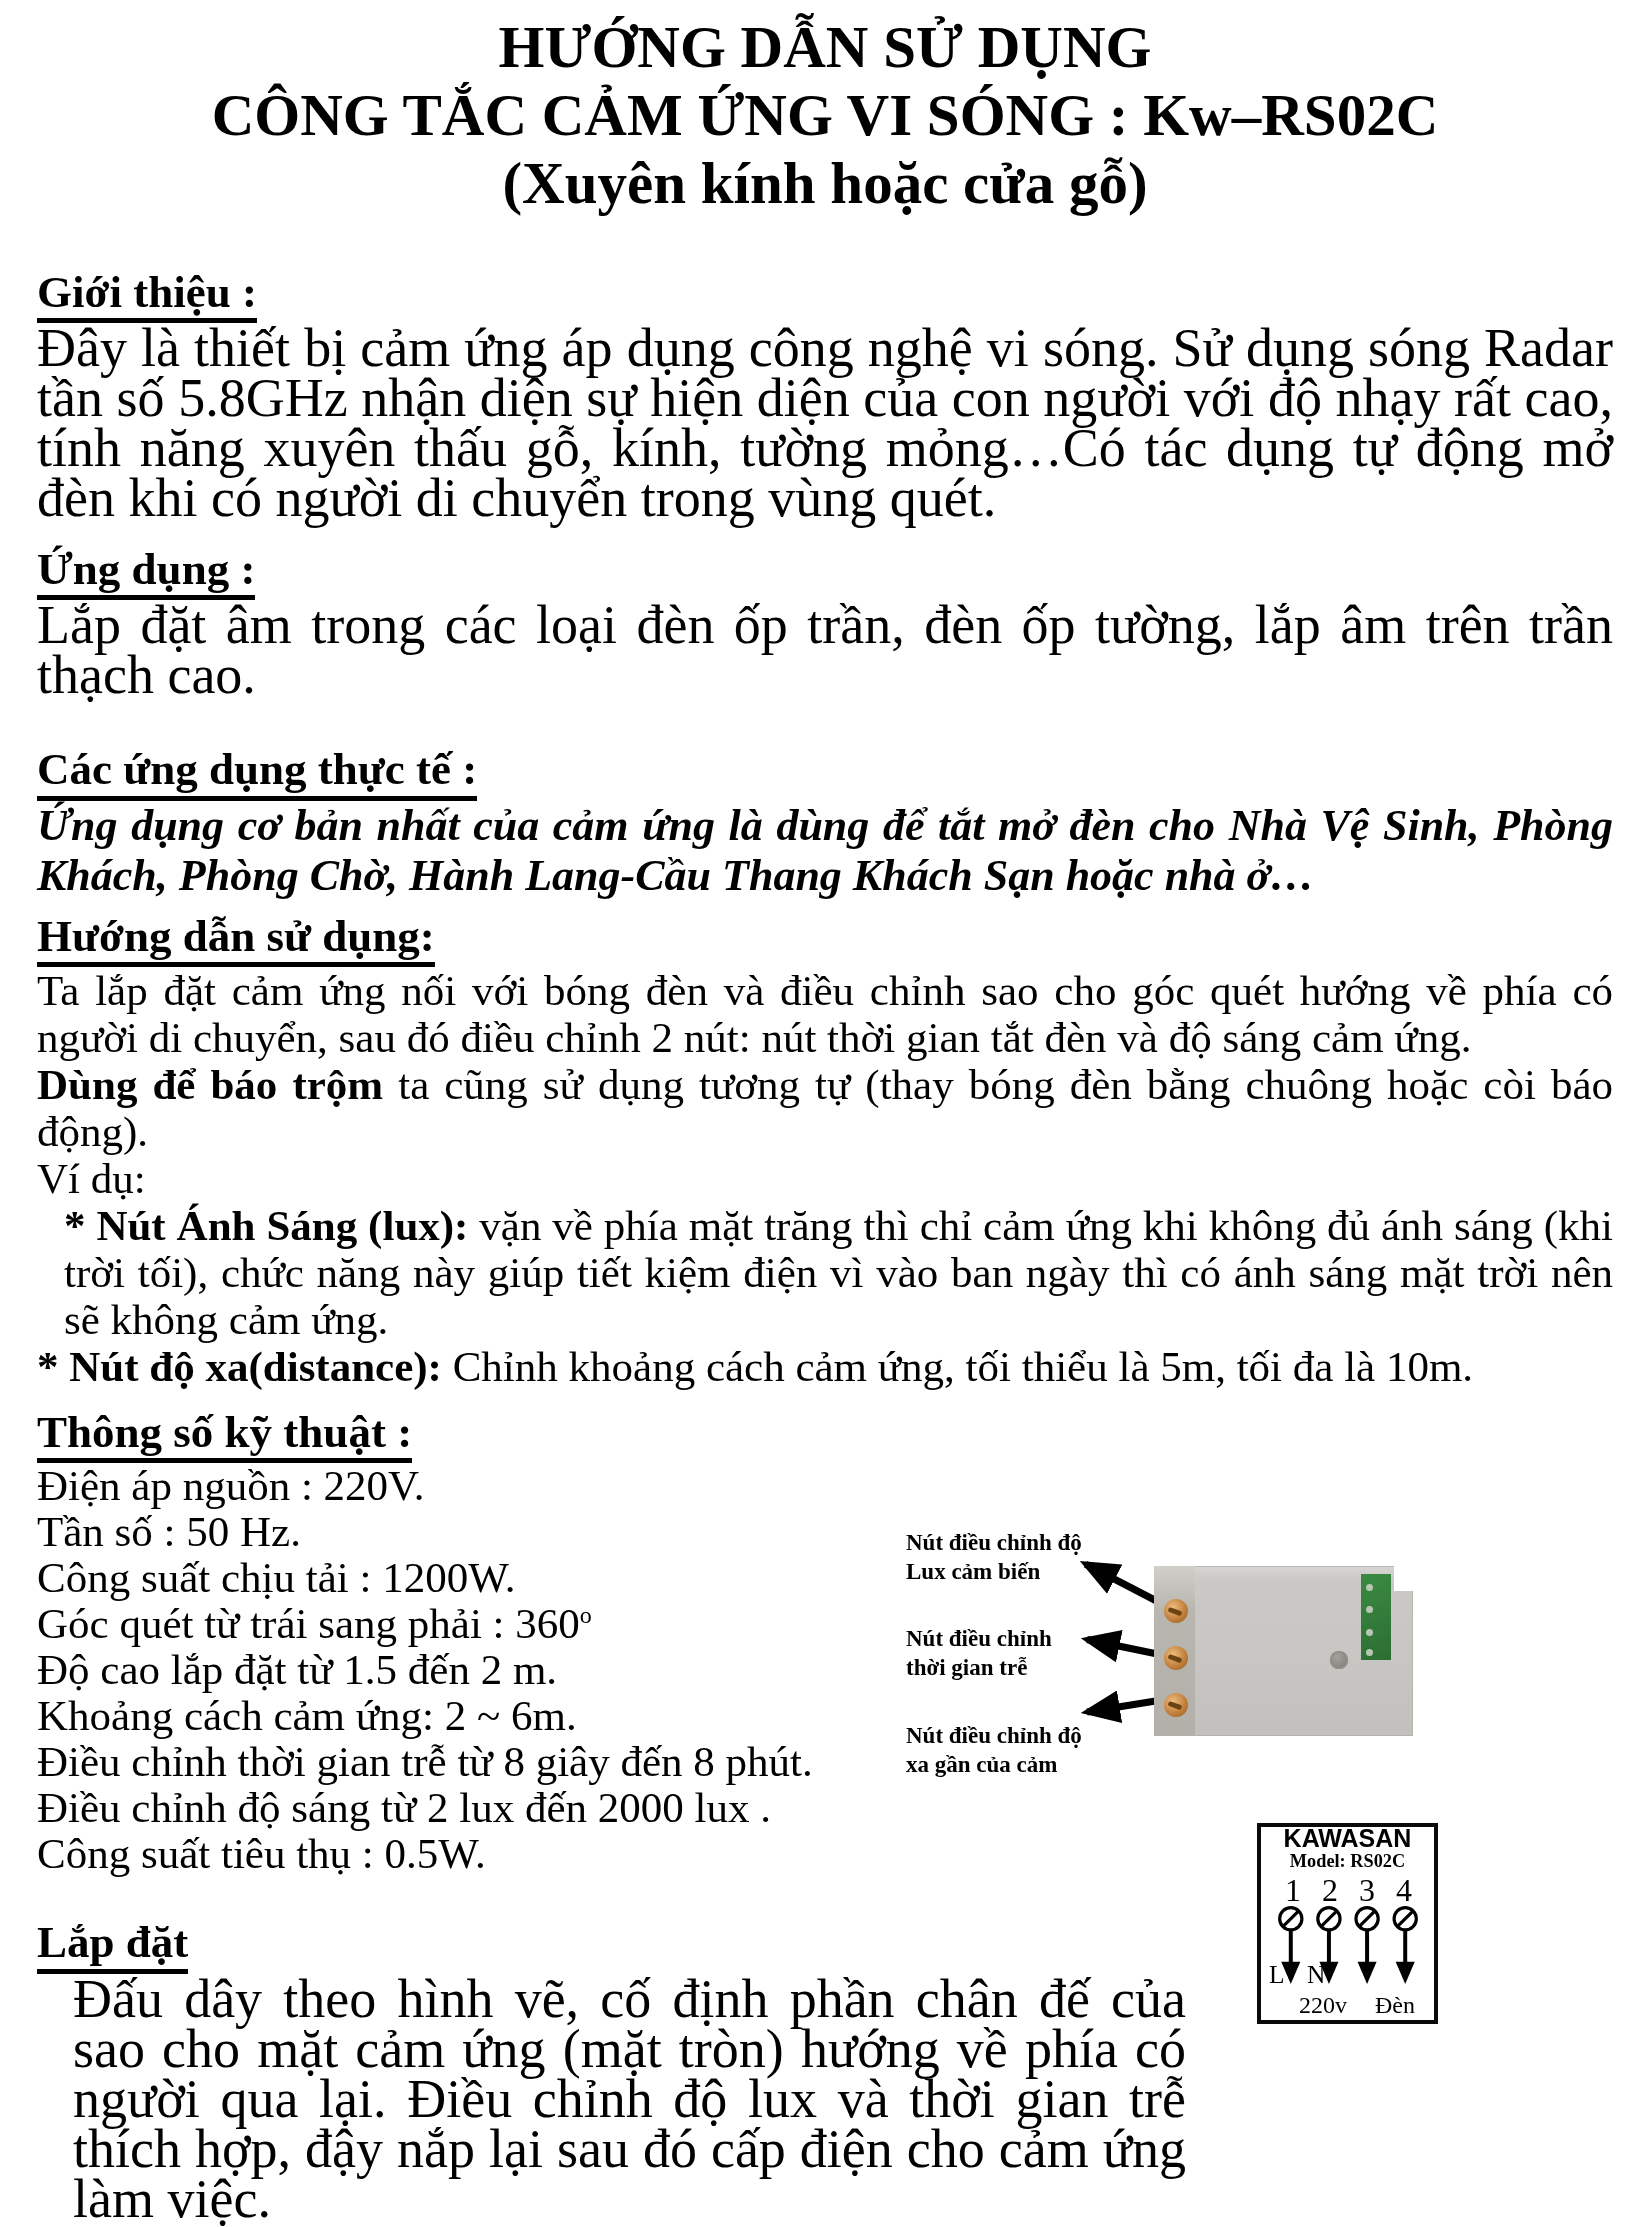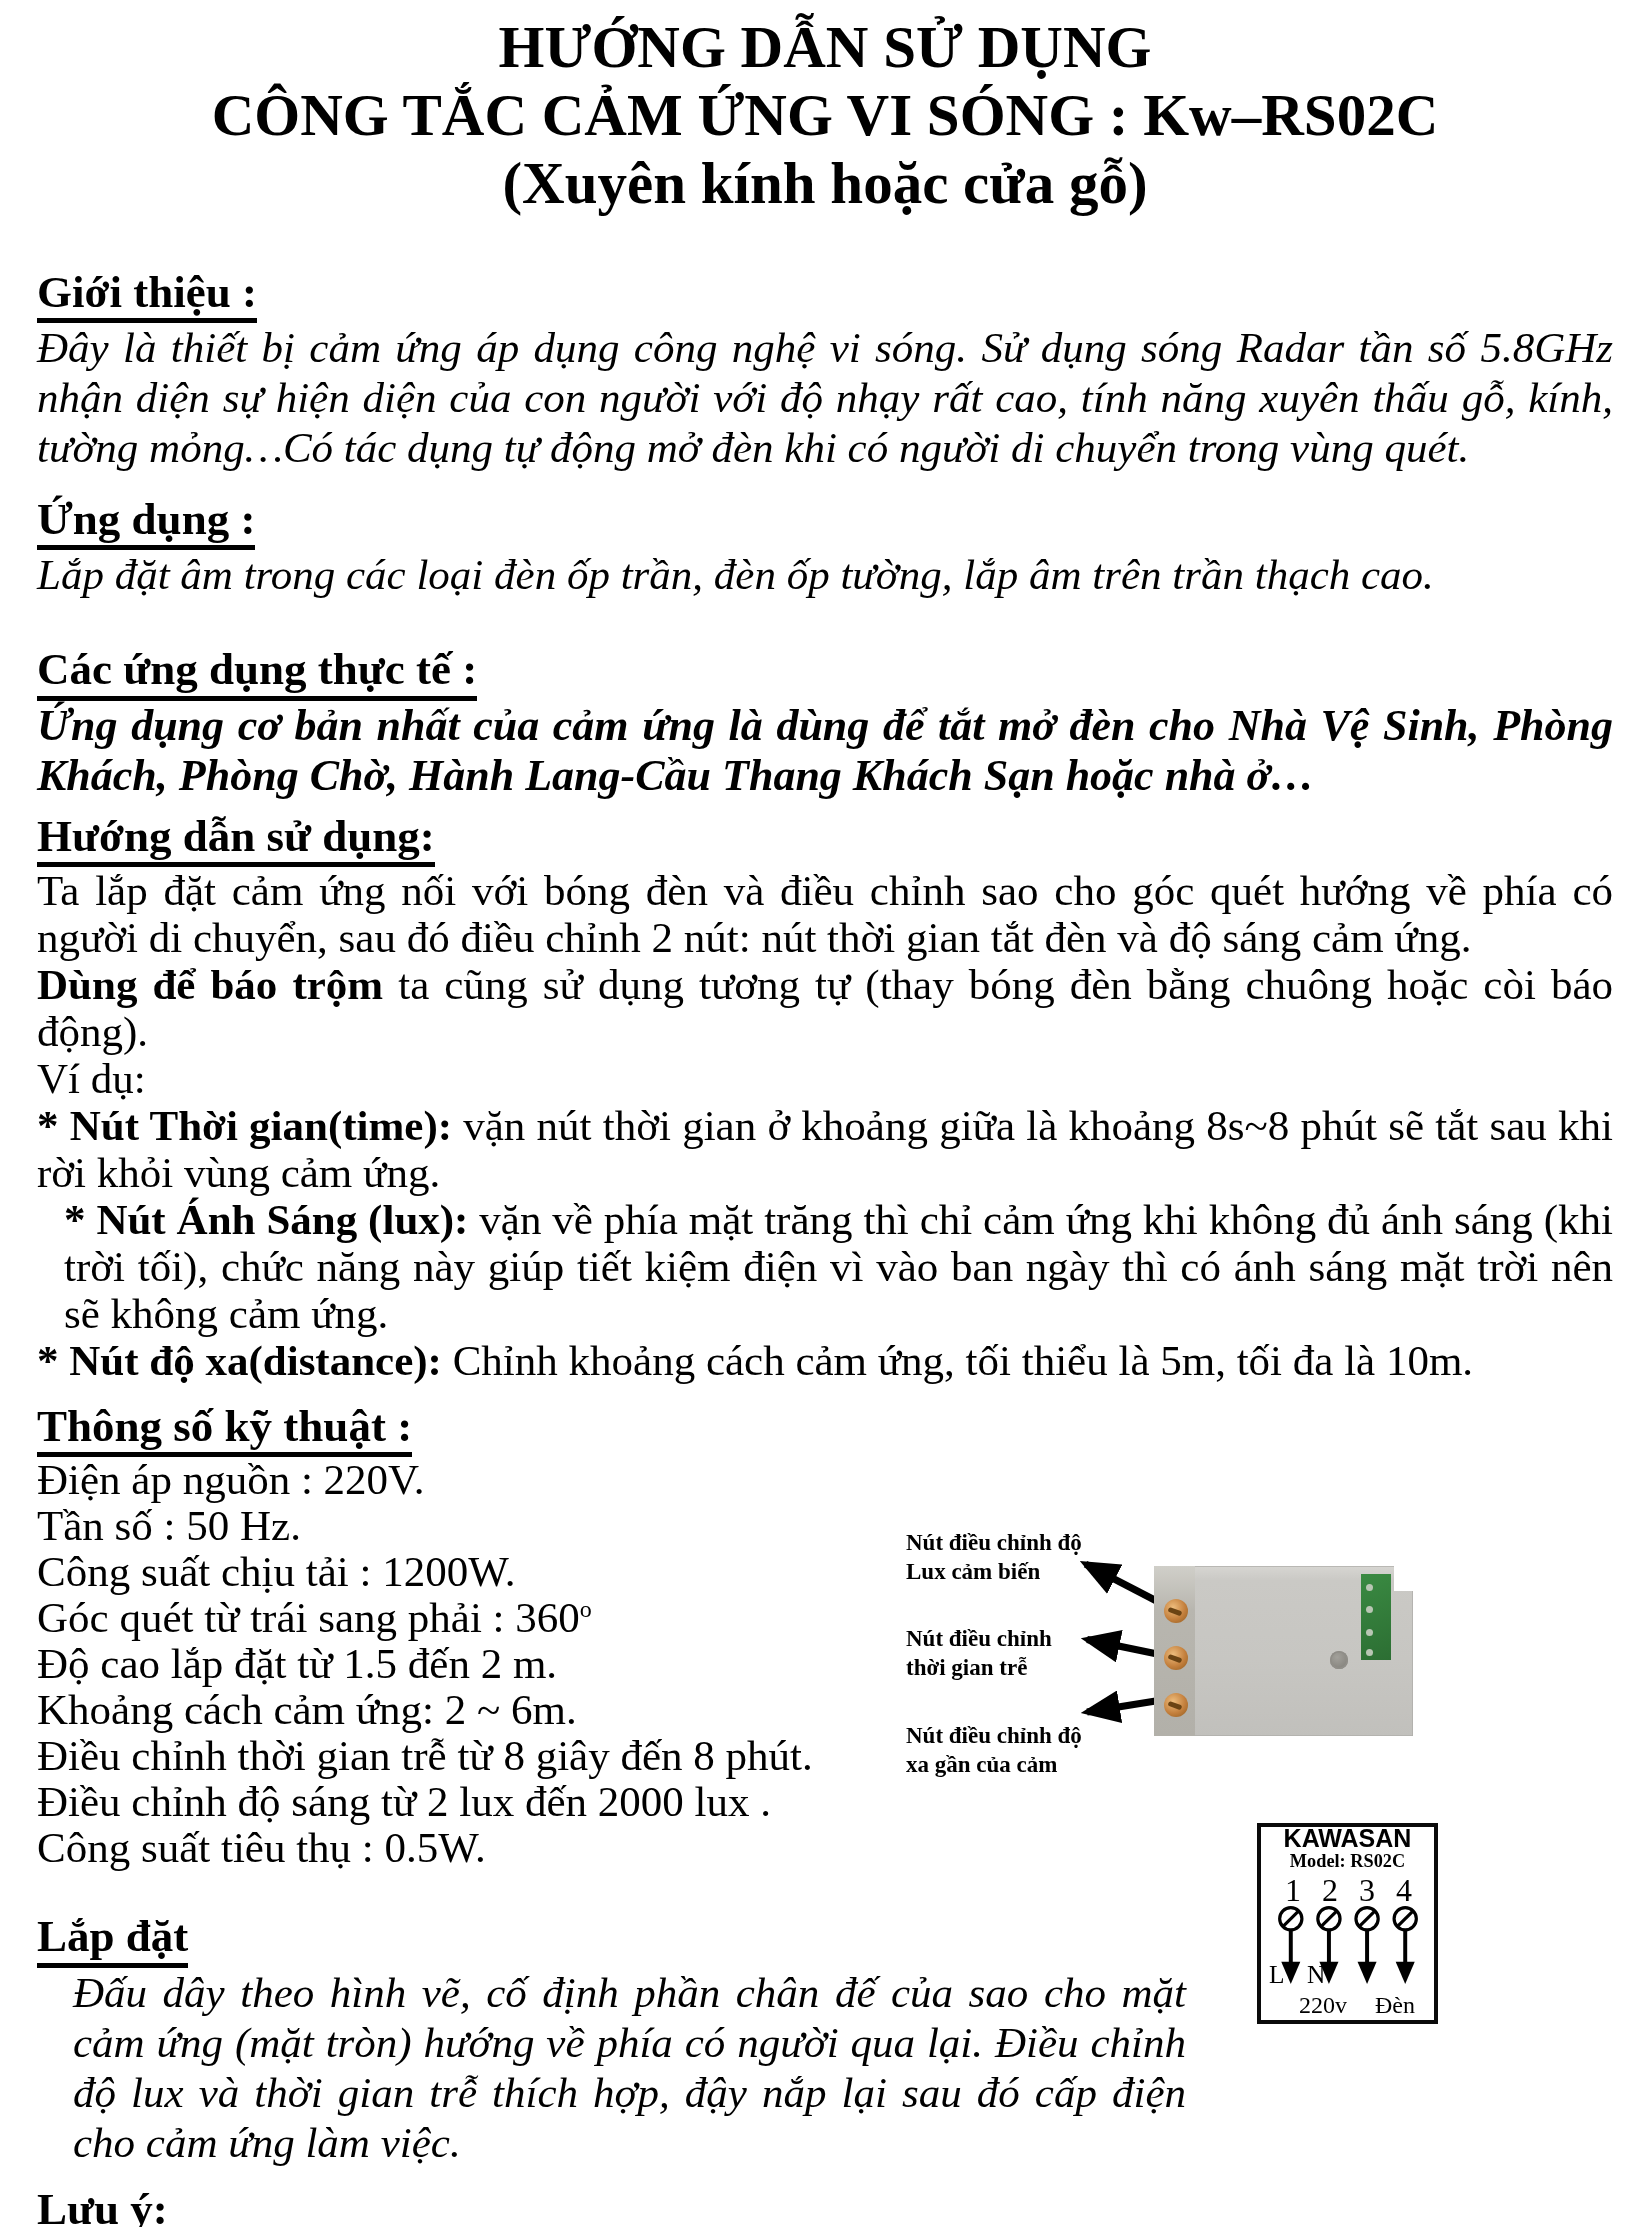--- a/index.html
+++ b/index.html
@@ -16,21 +16,21 @@
   .heading .u { display:inline-block; border-bottom:5.6px solid #000; padding-bottom:2.4px; }
 
   .mt-gioithieu { margin-top:51px; }
   .mt-ungdung   { margin-top:22px; }
   .mt-thucte    { margin-top:45px; }
   .mt-huongdan  { margin-top:11px; }
   .mt-thongso   { margin-top:17.5px; }
   .mt-lapdat    { margin-top:41px; }
   .mt-luuy      { margin-top:17.5px; }
 
-  .body-text { font-size:43px; line-height:50px; text-align:justify; margin:0;font-style:italic; }
+  .body-text { font-size:54px; line-height:50px; text-align:justify; margin:0; }
   .bold-italic { font-weight:bold; font-style:italic; font-size:44px; }
   .hd p { font-size:43px; line-height:47px; text-align:justify; margin:0; }
   .lead-bold { font-weight:bold; }
   .bullet-indent { padding-left:27px; }
 
   .specs p { font-size:43px; line-height:46px; margin:0; max-width:842px; }
   .specs sup { font-size:24px; line-height:0; }
 
   .lapdat-para { max-width:1113px;margin-left:36px; }
 
@@ -95,21 +95,20 @@
     <p class="body-text">Lắp đặt âm trong các loại đèn ốp trần, đèn ốp tường, lắp âm trên trần thạch cao.</p>
 
     <h2 class="heading mt-thucte"><span class="u">Các ứng dụng thực tế :</span></h2>
     <p class="body-text bold-italic">Ứng dụng cơ bản nhất của cảm ứng là dùng để tắt mở đèn cho Nhà Vệ Sinh, Phòng Khách, Phòng Chờ, Hành Lang-Cầu Thang Khách Sạn hoặc nhà ở…</p>
 
     <h2 class="heading mt-huongdan"><span class="u">Hướng dẫn sử dụng:</span></h2>
     <div class="hd">
       <p>Ta lắp đặt cảm ứng nối với bóng đèn và điều chỉnh sao cho góc quét hướng về phía có người di chuyển, sau đó điều chỉnh 2 nút: nút thời gian tắt đèn và độ sáng cảm ứng.</p>
       <p><span class="lead-bold">Dùng để báo trộm</span><span> ta cũng sử dụng tương tự (thay bóng đèn bằng chuông hoặc còi báo động).</span></p>
       <p>Ví dụ:</p>
-      <p><span class="lead-bold">* Nút Thời gian(time):</span><span> vặn nút thời gian ở khoảng giữa là khoảng 8s~8 phút sẽ tắt sau khi rời khỏi vùng cảm ứng.</span></p>
       <p class="bullet-indent"><span class="lead-bold">* Nút Ánh Sáng (lux):</span><span> vặn về phía mặt trăng thì chỉ cảm ứng khi không đủ ánh sáng (khi trời tối), chức năng này giúp tiết kiệm điện vì vào ban ngày thì có ánh sáng mặt trời nên sẽ không cảm ứng.</span></p>
       <p><span class="lead-bold">* Nút độ xa(distance):</span><span> Chỉnh khoảng cách cảm ứng, tối thiểu là 5m, tối đa là 10m.</span></p>
     </div>
 
     <h2 class="heading mt-thongso"><span class="u">Thông số kỹ thuật :</span></h2>
     <div class="specs">
       <p>Điện áp nguồn : 220V.</p>
       <p>Tần số : 50 Hz.</p>
       <p>Công suất chịu tải : 1200W.</p>
       <p><span>Góc quét từ trái sang phải : 360</span><sup>o</sup></p>

